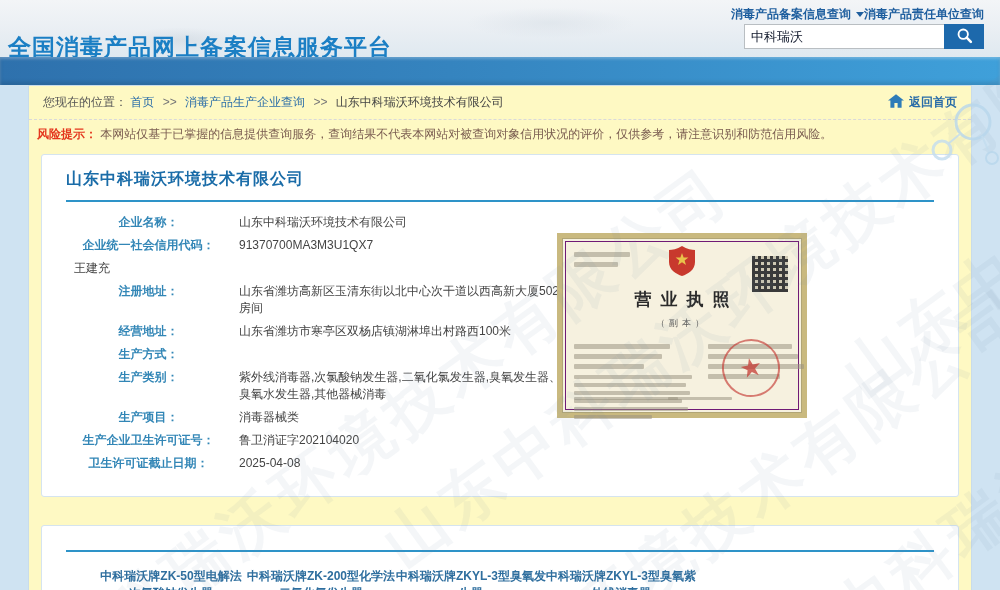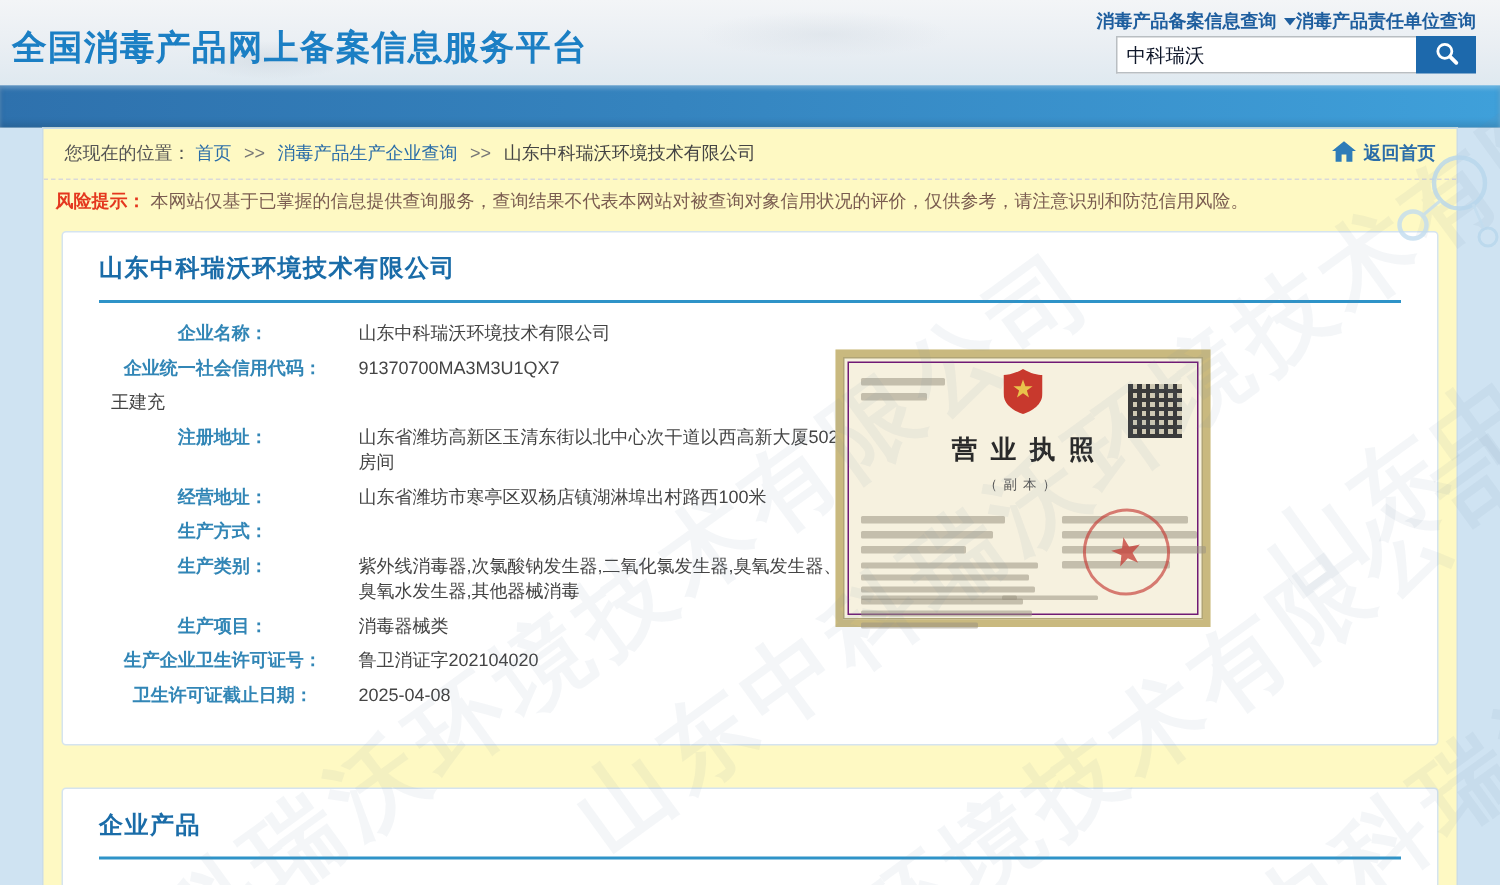--- a/index.html
+++ b/index.html
@@ -3,21 +3,21 @@
 <meta charset="utf-8">
 <style>
   * { margin:0; padding:0; box-sizing:border-box; }
   html,body { width:1000px; height:590px; overflow:hidden;
     font-family:"Liberation Sans", sans-serif; }
   body { position:relative; background:#cfe3f2; }
 
   
   .header { position:absolute; left:0; top:0; width:1000px; height:57px;
     background:linear-gradient(180deg,#f3f5f7 0%,#e9eef3 55%,#dfe9f0 100%); }
-  .site-title { position:absolute; left:8px; top:16px; font-size:23px; font-weight:bold;
+  .site-title { position:absolute; left:8px; top:32px; font-size:23px; font-weight:bold;
     color:#1b7fc4; letter-spacing:1px; }
   .top-nav { position:absolute; right:16px; top:6px; font-size:12px; font-weight:bold;
     color:#1e5e9e; display:flex; align-items:center; }
   .top-nav a { color:#1e5e9e; text-decoration:none; cursor:pointer; display:inline-flex; align-items:center; }
   .dd-arrow { display:inline-block; width:0; height:0; margin-left:5px;
     border-left:4px solid transparent; border-right:4px solid transparent;
     border-top:5px solid #1e5e9e; }
   .search-row { position:absolute; right:16px; top:24px; display:flex; }
   .search-input { width:200px; height:25px; border:1px solid #b9bec2; border-right:none;
     background:#fff; padding:0 6px; font-size:13px; color:#0f172a; outline:none; }
@@ -260,21 +260,20 @@
           <div class="lic-bottom2">
             <div class="bar" style="width:64px; height:3px"></div>
           </div>
         </div>
       </div>
     </div>
   </div>
 
   <div class="panel products-panel">
     <div class="panel-inner">
-      <div class="panel-title">企业产品</div>
       <div class="panel-rule"></div>
       <div class="product-row">
         <a class="product-link">中科瑞沃牌ZK-50型电解法次氯酸钠发生器</a>
         <a class="product-link">中科瑞沃牌ZK-200型化学法二氧化氯发生器</a>
         <a class="product-link">中科瑞沃牌ZKYL-3型臭氧发生器</a>
         <a class="product-link">中科瑞沃牌ZKYL-3型臭氧紫外线消毒器</a>
       </div>
     </div>
   </div>
 </div>

